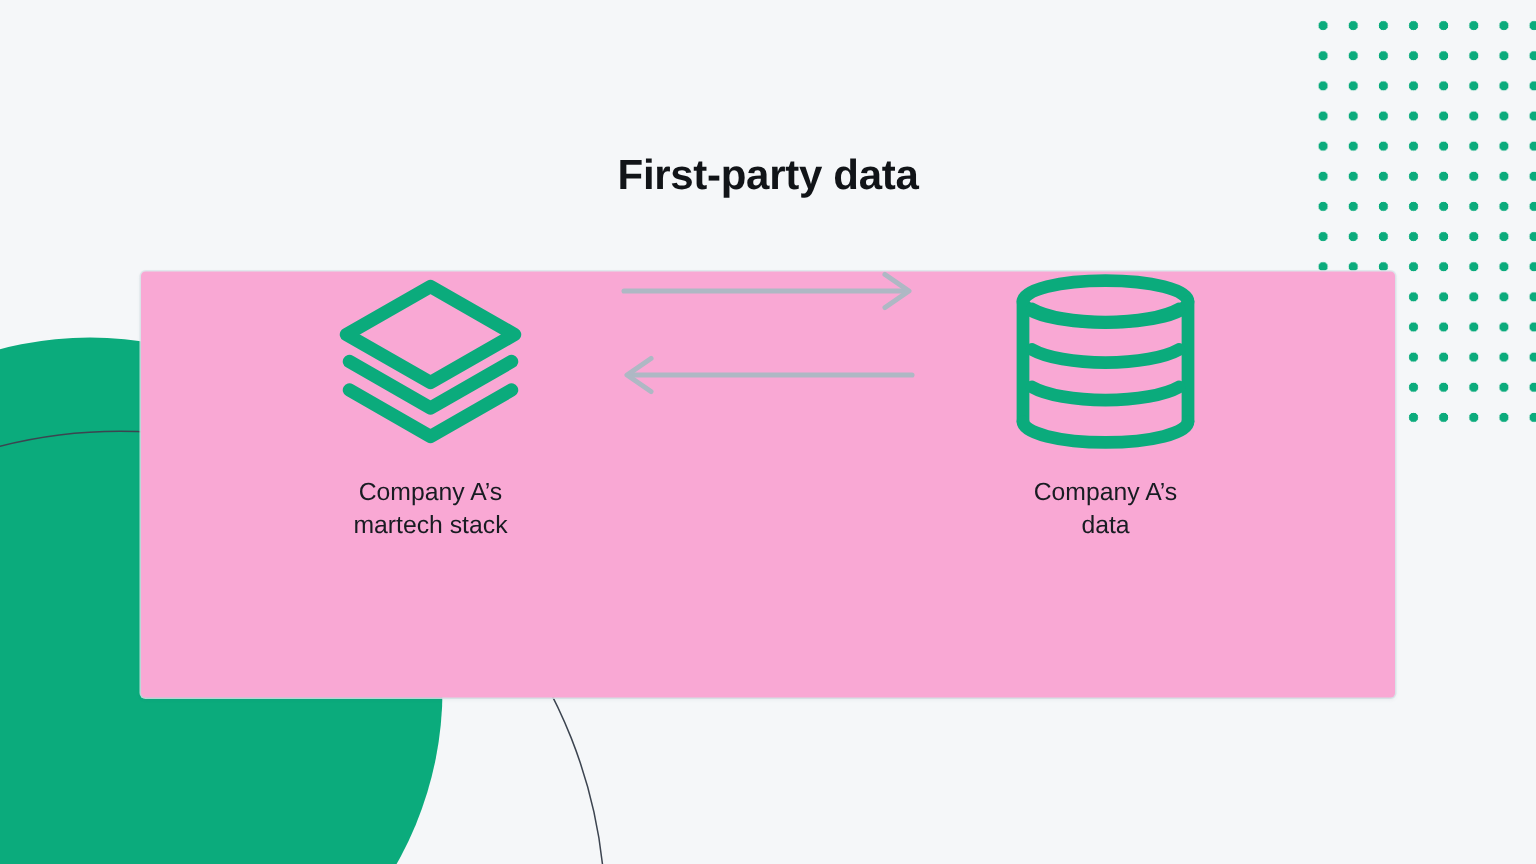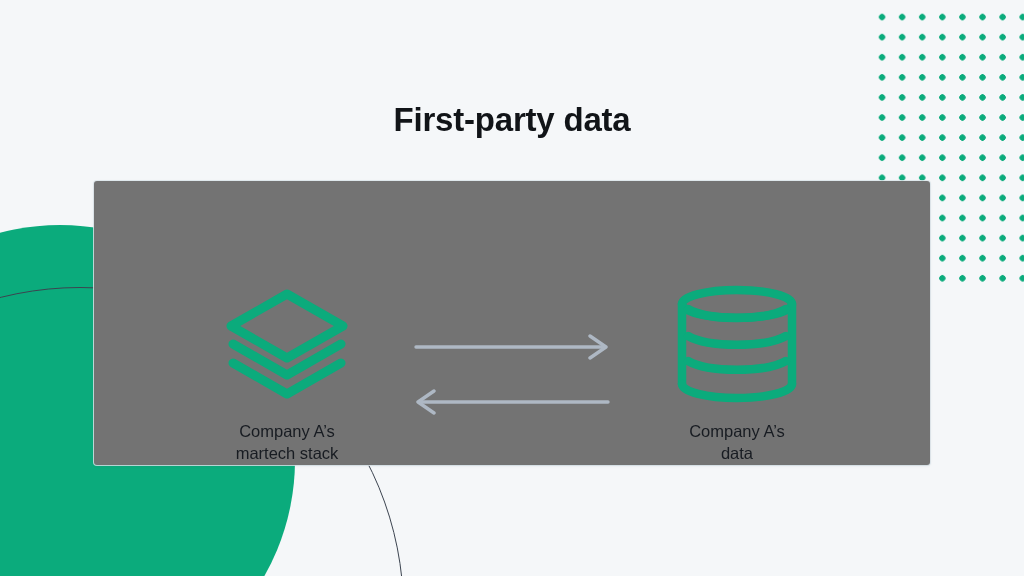--- a/index.html
+++ b/index.html
@@ -65,38 +65,38 @@
     background-position: 0 0;
   }
 
   
   .card {
     position: absolute;
     left: 94px;
     top: 181px;
     width: 836px;
     height: 284px;
-    background: #737373;
+    background: #f9a8d4;
     border-radius: 3px;
     box-shadow: 0 1px 3px rgba(60,80,100,0.10),
                 0 0 0 1px rgba(222,231,236,0.85);
     display: flex;
-    align-items: flex-end;
+    align-items: flex-start;
     justify-content: space-between;
     padding: 0 98px;
   }
 
   
   .page-title {
     position: absolute;
     left: 0;
     top: 101px;
     width: 1024px;
     text-align: center;
-    font-size: 33px;
+    font-size: 28px;
     font-weight: 700;
     letter-spacing: -0.2px;
     color: #111418;
   }
 
   
   .node {
     display: flex;
     flex-direction: column;
     align-items: center;

